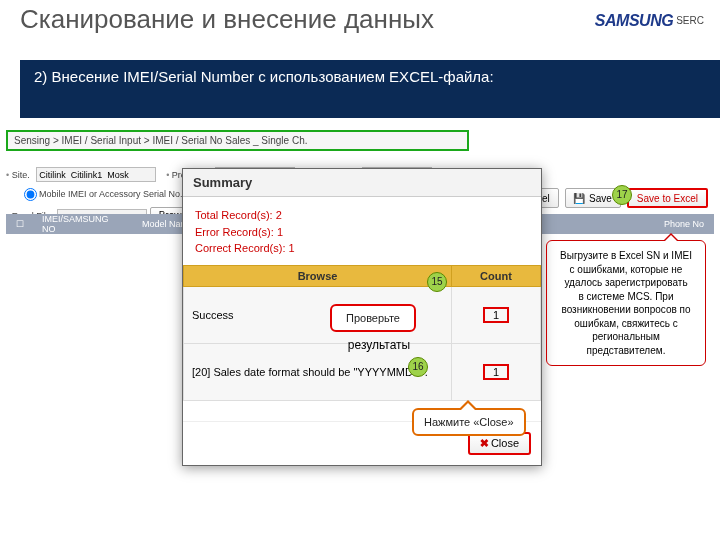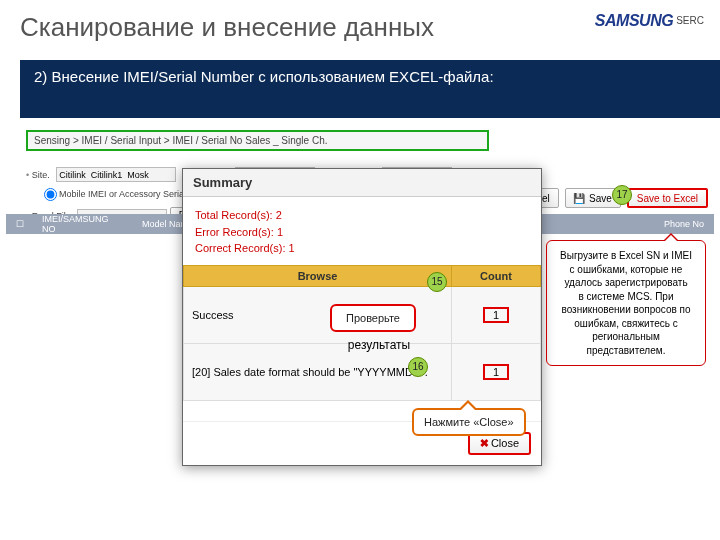--- a/index.html
+++ b/index.html
@@ -1,22 +1,22 @@
 <!DOCTYPE html>
 <html><head>
 <meta charset="utf-8">
 <style>
   * { box-sizing: border-box; margin: 0; padding: 0; }
   body { width: 720px; height: 540px; font-family: Arial, sans-serif; background: #fff; position: relative; overflow: hidden; font-size: 11px; }
-  .slide-title { position: absolute; top: 12px; left: 20px; font-size: 26px; color: #555; font-weight: 400; }
+  .slide-title { position: absolute; top: 4px; left: 20px; font-size: 26px; color: #555; font-weight: 400; }
   .logo { position: absolute; top: 12px; right: 16px; text-align: right; }
   .logo-main { font-size: 16px; font-style: italic; font-weight: bold; color: #1e3a8a; letter-spacing: -0.5px; }
   .logo-sub { font-size: 10px; color: #444; position: relative; top: -2px; }
   .blue-bar { position: absolute; top: 60px; left: 20px; right: 0; height: 58px; background: #0b2a55; color: #fff; padding: 8px 14px; font-size: 15px; }
-  .app-area { position: absolute; top: 130px; left: 6px; right: 12px; margin-left: 20px; }
+  .app-area { position: absolute; top: 130px; left: 6px; right: 12px; }
   .crumb { border: 2px solid #1aa81a; display:inline-block; padding: 3px 160px 3px 6px; font-size: 10px; color: #444; background:#f6f6f6;}
   .filter-row { margin-top: 12px; font-size:9px; color:#444;}
   .filter-row .lbl { display:inline-block; width:auto; padding-right:4px;}
   .filter-row .lbl::before{content:"• "; color:#888;}
   .filter-row input[type=text]{ height:15px; font-size:9px; border:1px solid #bbb; background:#f3f3f3; padding:0 2px;}
   .radio-row input{ vertical-align:middle;}
   .toolbar { position:absolute; top: 188px; right: 12px; display:flex; gap:6px;}
   .tbtn { font-size:10px; border:1px solid #aaa; background:linear-gradient(#fff,#eee); padding:2px 8px; border-radius:2px; cursor:pointer;}
   .tbtn.red{ color:#c00; border:2px solid #e10000;}
   .grid-head { position:absolute; top:214px; left:6px; right:6px; height:20px; background:#9aa5b8; color:#fff; font-size:9px; display:flex; align-items:center;}

